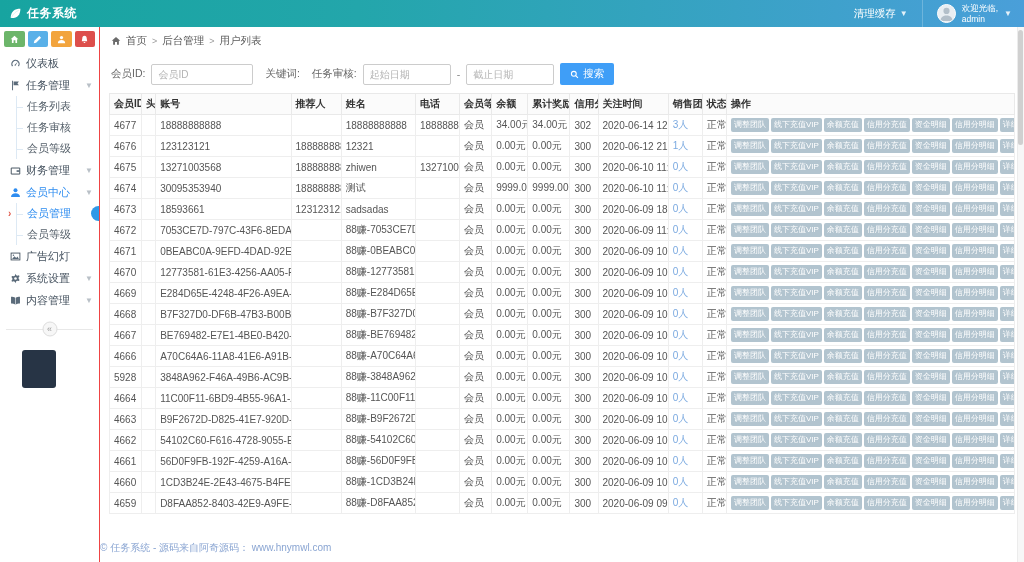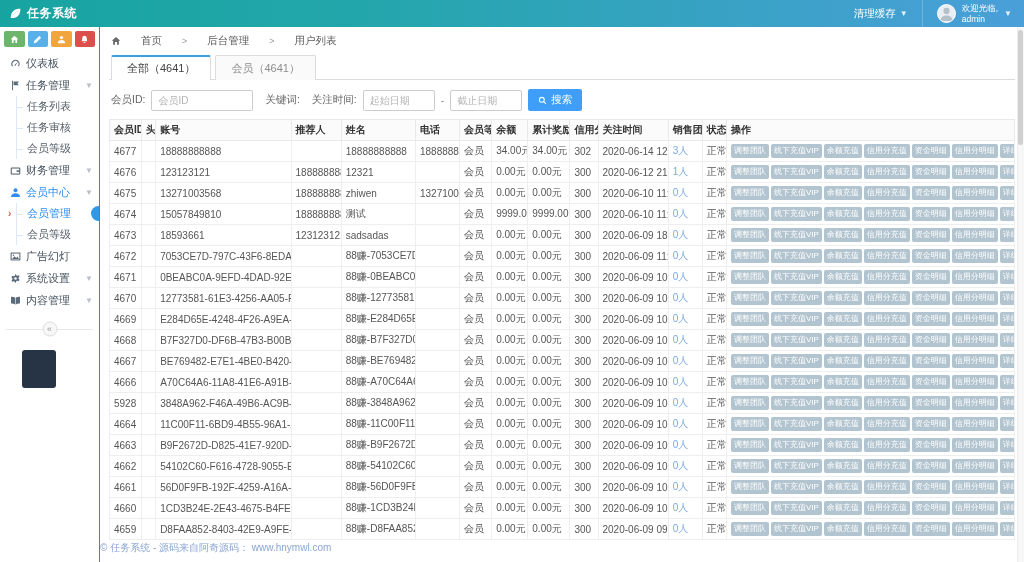--- a/index.html
+++ b/index.html
@@ -47,36 +47,36 @@
                border-top-left-radius:15px; border-bottom-left-radius:15px; }
   .collapse-row { position:relative; height:18px; margin:9px 6px 0; cursor:pointer; }
   .collapse-row::before { content:""; position:absolute; left:0; right:0; top:50%; height:1px; background:#e8e8e8; }
   .collapse-circle { position:absolute; left:50%; top:50%; transform:translate(-50%,-50%);
                      width:15px; height:15px; border-radius:50%; background:#f7f7f7; border:1px solid #ddd;
                      color:#9a9a9a; font-size:9px; line-height:13px; text-align:center; }
   .side-widget { width:34px; height:38px; background:#273445; border-radius:3px; margin:12px 0 0 22px; cursor:pointer; }
 
   
   .main { flex:1; min-width:0; position:relative; background:#fff; padding:0 9px; display:flex; flex-direction:column; }
-  .breadcrumb { display:flex; align-items:center; gap:20px; font-size:10.5px; color:#5a5a5a; padding:7px 2px 6px; }
+  .breadcrumb { display:flex; align-items:center; gap:5px; font-size:10.5px; color:#5a5a5a; padding:7px 2px 6px; }
   .breadcrumb .ic svg { width:10px; height:10px; fill:#6b6b6b; display:block; }
   .crumb-sep { color:#9a9a9a; font-size:9px; }
 
   .tabs { display:flex; border-bottom:1px solid #dcdcdc; padding-left:2px; }
   .tab { padding:5px 15px 4px; font-size:11px; border:1px solid #dcdcdc; border-bottom:none; margin-right:4px;
          background:#fafafa; color:#8c8c8c; border-radius:2px 2px 0 0; position:relative; top:1px; cursor:pointer; }
   .tab.active { background:#fff; color:#434343; border-top:2px solid #3d9dd9; padding-top:4px; }
 
   .filters { display:flex; align-items:center; gap:6px; padding:9px 2px 8px; font-size:10.5px; color:#666; }
   .filters label { margin-left:6px; }
   .filters label:first-child { margin-left:0; }
   .f-input { height:21px; border:1px solid #ccc; border-radius:2px; font-size:10px; padding:0 6px; color:#555;
              font-family:"Liberation Sans","DejaVu Sans",sans-serif; }
   .f-input::placeholder { color:#b3b3b3; }
-  .w-id { width:102px; } .w-kw { width:110px; } .w-date { width:72px; }
+  .w-id { width:102px; } .w-kw { width:110px; } .w-date { width:88px; }
   .dash-sep { color:#888; }
   .search-btn { height:22px; background:#3f9ef7; color:#fff; border:none; border-radius:2px; font-size:10.5px;
                 padding:0 10px; display:flex; align-items:center; gap:4px; cursor:pointer;
                 font-family:"Liberation Sans","DejaVu Sans",sans-serif; }
   .search-btn svg { width:9px; height:9px; display:block; }
 
   
   table { width:100%; border-collapse:collapse; table-layout:fixed; font-size:10px; color:#555; }
   th { font-weight:bold; color:#333; background:#fbfbfb; border:1px solid #e9e9e9; padding:3px 4px;
        text-align:left; white-space:nowrap; overflow:hidden; }
@@ -266,30 +266,26 @@
               <path d="M8 1.5 14.8 7.6H12.6V14H9.6V9.5H6.4V14H3.4V7.6H1.2Z"></path>
             </svg>
         </span>
         <span>首页</span>
         <span class="crumb-sep">&gt;</span>
         <span>后台管理</span>
         <span class="crumb-sep">&gt;</span>
         <span>用户列表</span>
       </div>
 
-      <div class="tabs">
-          <div class="tab active">全部（4641）</div>
-          <div class="tab">会员（4641）</div>
-        </div>
 
       <div class="filters">
         <label>会员ID:</label>
         <input class="f-input w-id" placeholder="会员ID" style="">
         <label>关键词:</label>
-        <label>关注时间:</label>
+        <label>任务审核:</label>
         <input class="f-input w-date" placeholder="起始日期" style="">
         <span class="dash-sep">-</span>
         <input class="f-input w-date" placeholder="截止日期" style="">
         <button class="search-btn">
           <span>
             <svg viewBox="0 0 16 16" fill="none" stroke="#fff" stroke-width="1.9">
                 <circle cx="6.8" cy="6.8" r="4.3"></circle>
                 <path d="m10.1 10.1 4 4"></path>
               </svg>
           </span>
@@ -377,21 +373,21 @@
               <td>0.00元</td>
               <td>300</td>
               <td>2020-06-10 11:20</td>
               <td><span class="team-link">0人</span></td>
               <td>正常</td>
               <td><button class="act-btn">调整团队</button><button class="act-btn">线下充值VIP</button><button class="act-btn">余额充值</button><button class="act-btn">信用分充值</button><button class="act-btn">资金明细</button><button class="act-btn">信用分明细</button><button class="act-btn">详细信息</button></td>
             </tr>
             <tr>
               <td>4674</td>
               <td></td>
-              <td>15057849810</td>
+              <td>30095353940</td>
               <td>18888888888</td>
               <td>测试</td>
               <td></td>
               <td>会员</td>
               <td>9999.00元</td>
               <td>9999.00元</td>
               <td>300</td>
               <td>2020-06-10 11:22</td>
               <td><span class="team-link">0人</span></td>
               <td>正常</td>

